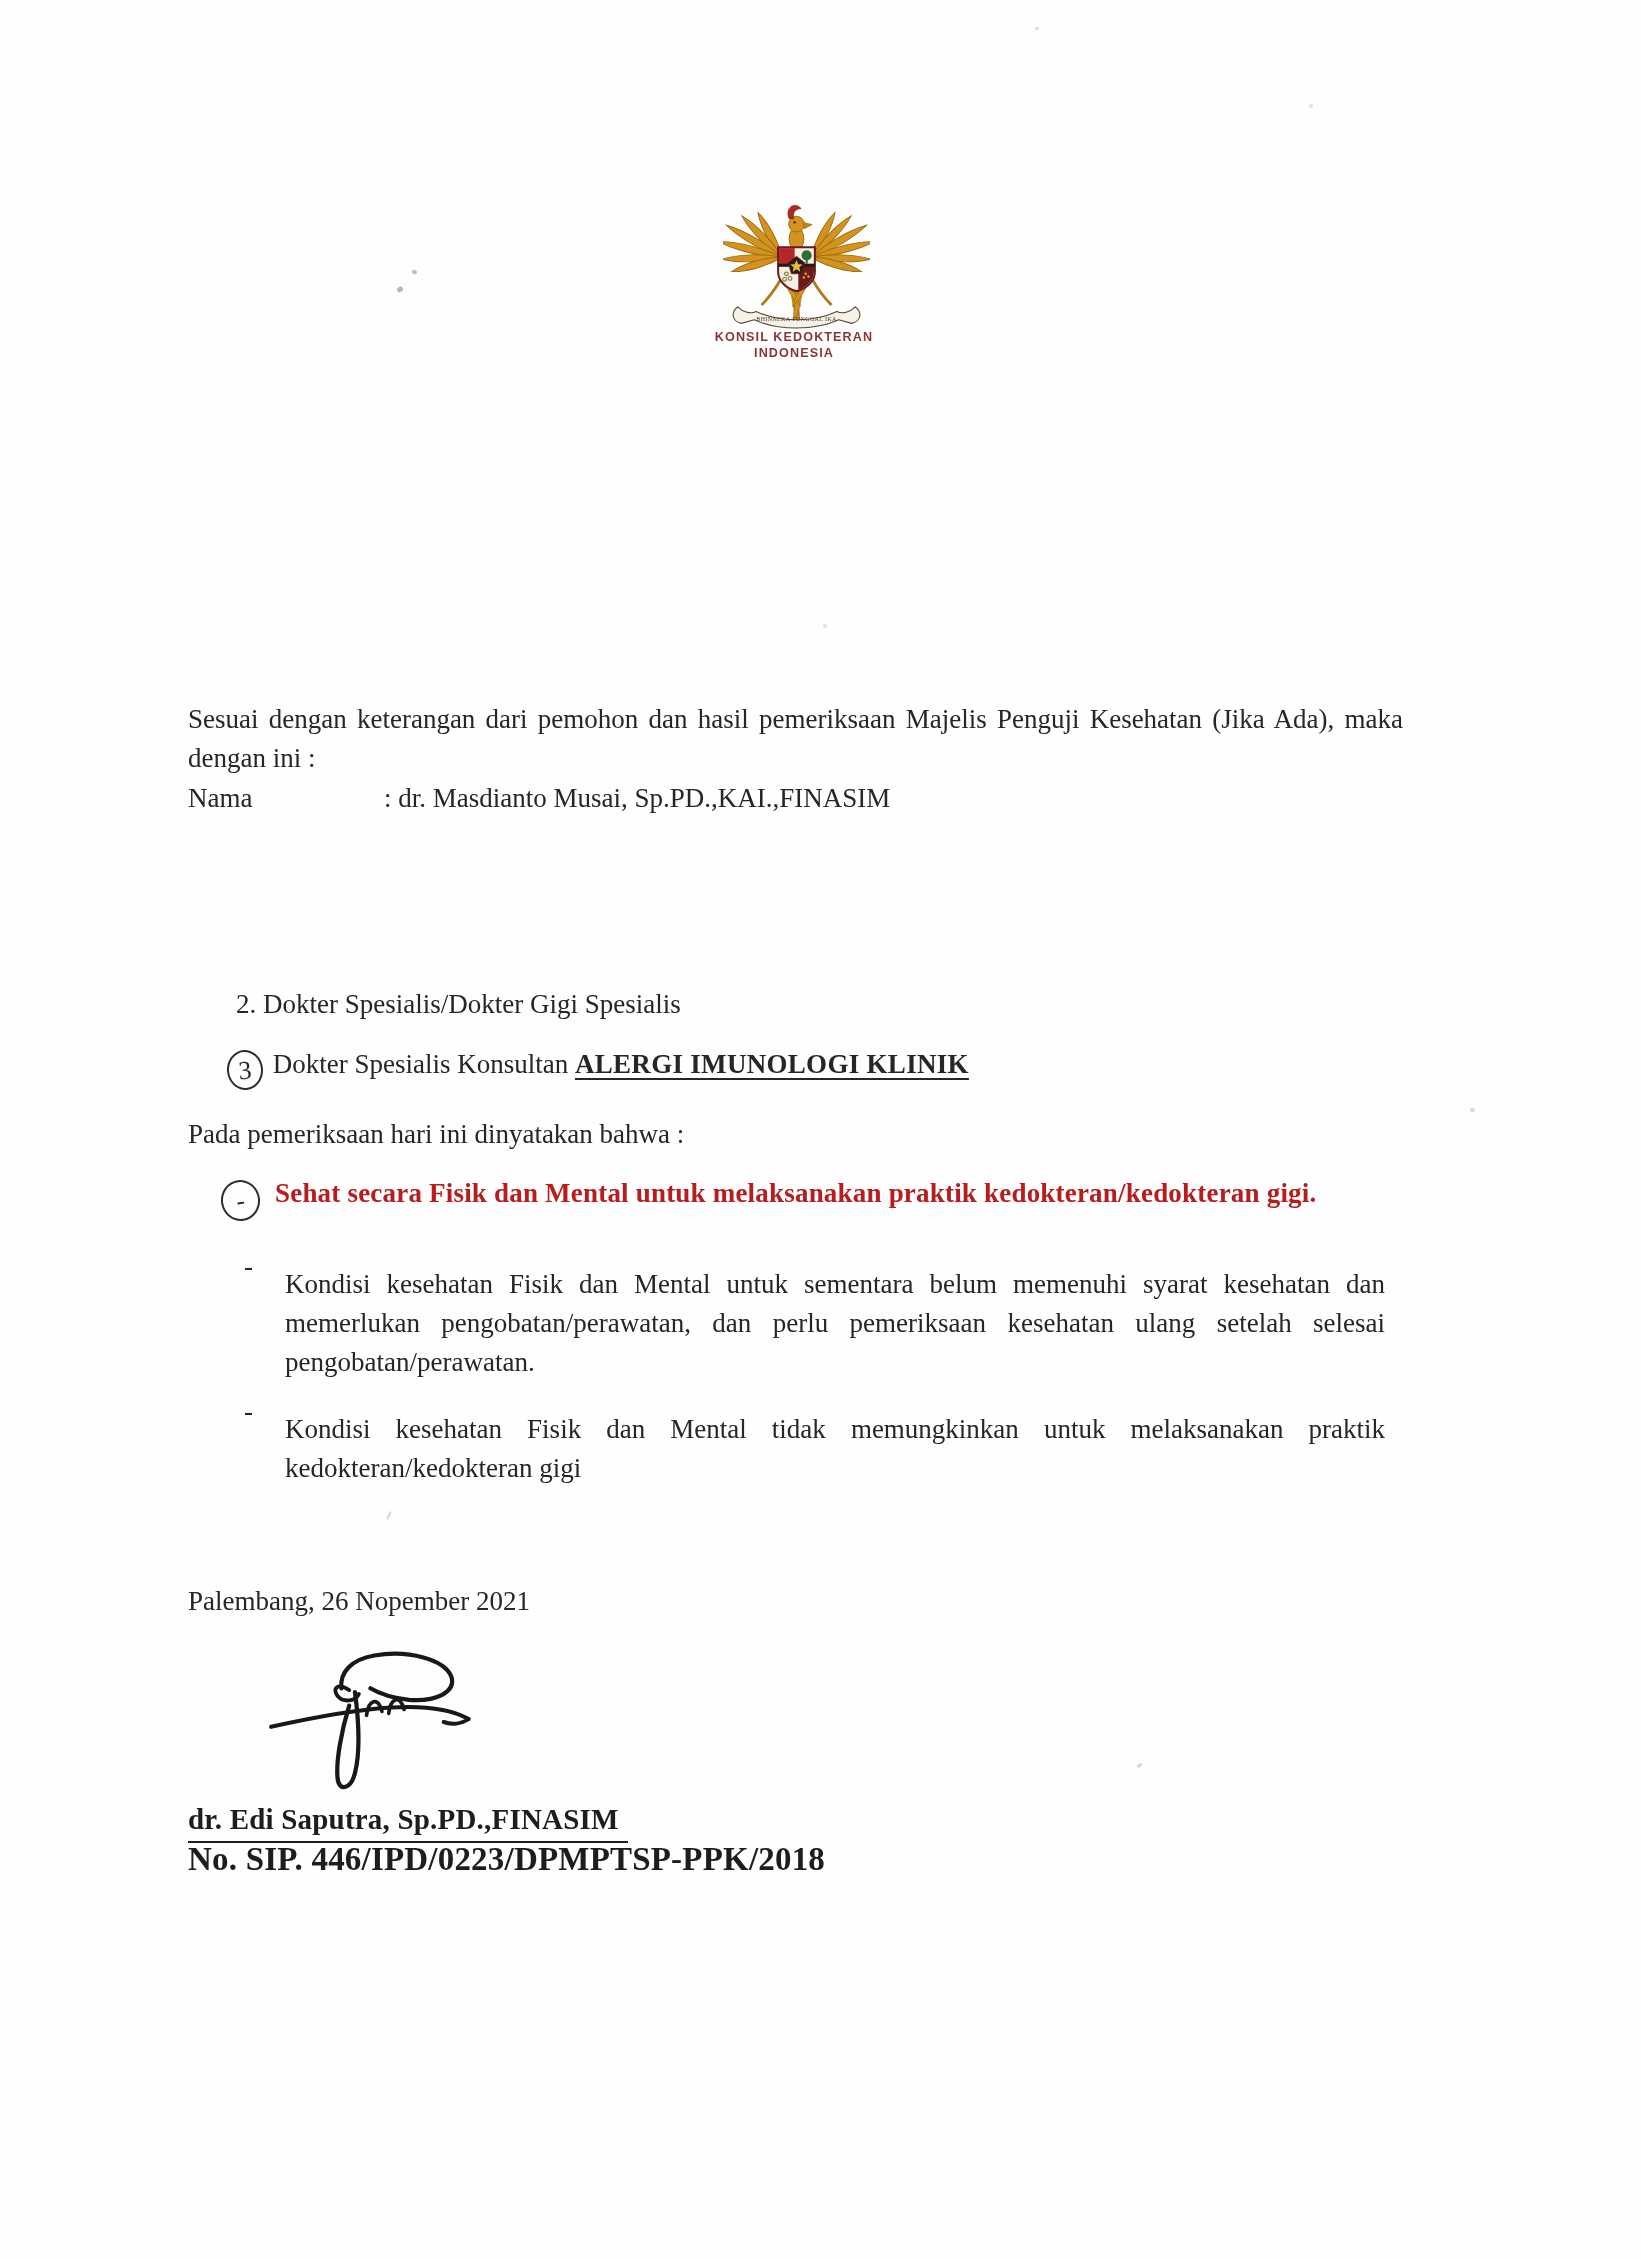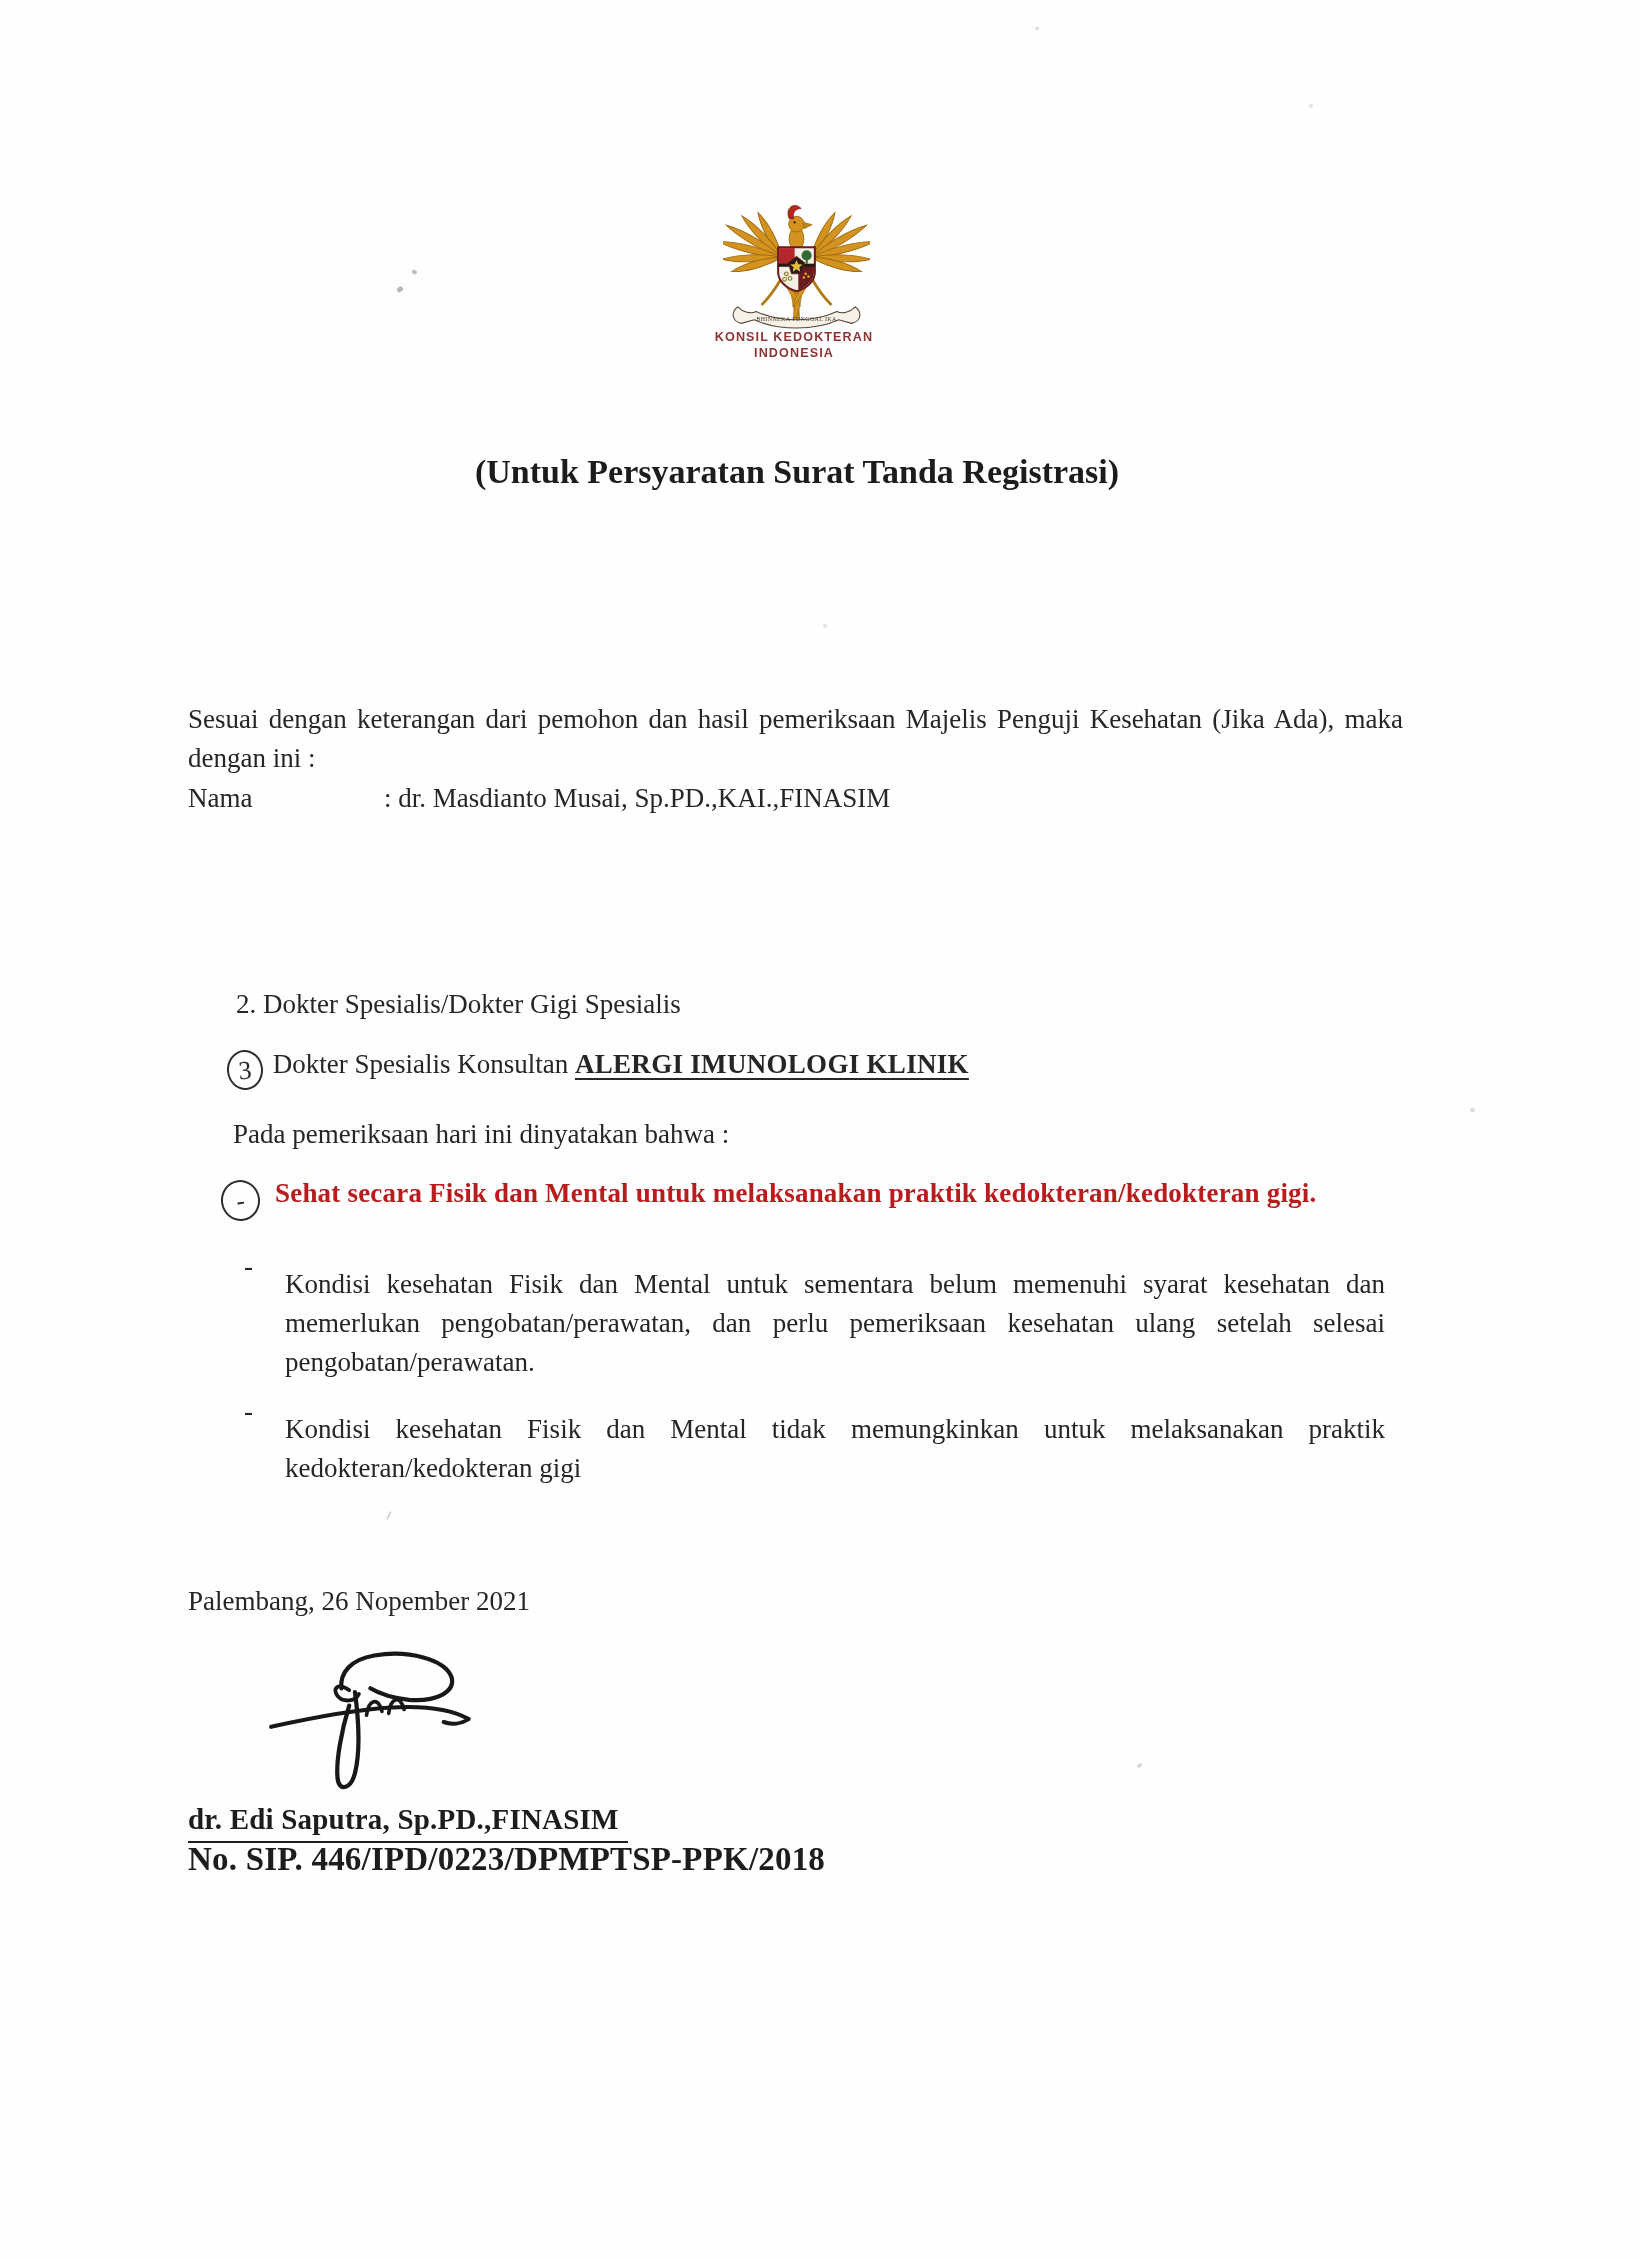--- a/index.html
+++ b/index.html
@@ -39,21 +39,21 @@
   #item2{top:985px;padding-left:48px;width:1166px;}
   #item3{top:1045px;padding-left:39px;width:1176px;}
   .circled-number{
     display:inline-flex;align-items:center;justify-content:center;
     width:32px;height:36px;margin-right:9.7px;
     border:2.4px solid #2d2d2d;border-radius:50%;
     transform:rotate(-5deg);
     font-size:26px;vertical-align:-5.8px;
   }
   .bold-underline{font-weight:bold;text-decoration:underline;text-decoration-thickness:2.4px;text-underline-offset:4.8px;letter-spacing:0.3px;}
-  #pada{top:1115px;margin-left:45px;}
+  #pada{top:1115px;}
   
   .opt{position:absolute;left:188px;width:1215px;font-size:27px;line-height:39px;}
   #opt0{top:1174px;}
   .circled-dash{
     position:absolute;left:33px;top:5.8px;
     width:35px;height:37px;border:2.4px solid #2d2d2d;border-radius:50%;
     transform:rotate(-8deg);
     display:flex;align-items:center;justify-content:center;
     font-size:25px;font-weight:normal;
   }
@@ -137,21 +137,20 @@
       </g>
     </svg>
   </div>
 
   <div class="org-name">
     <div>KONSIL KEDOKTERAN</div>
     <div>INDONESIA</div>
   </div>
 
   <div class="title-block">
-    <div class="title-line2">(Untuk Persyaratan Surat Tanda Registrasi)</div>
   </div>
 
   <p class="tblock justify" id="intro">Sesuai dengan keterangan dari pemohon dan hasil pemeriksaan Majelis Penguji Kesehatan (Jika Ada), maka dengan ini :</p>
 
   <div class="tblock" id="nama">
     <span class="field-label">Nama</span><span>:</span>
     <span>dr. Masdianto Musai, Sp.PD.,KAI.,FINASIM</span>
   </div>
 
 

